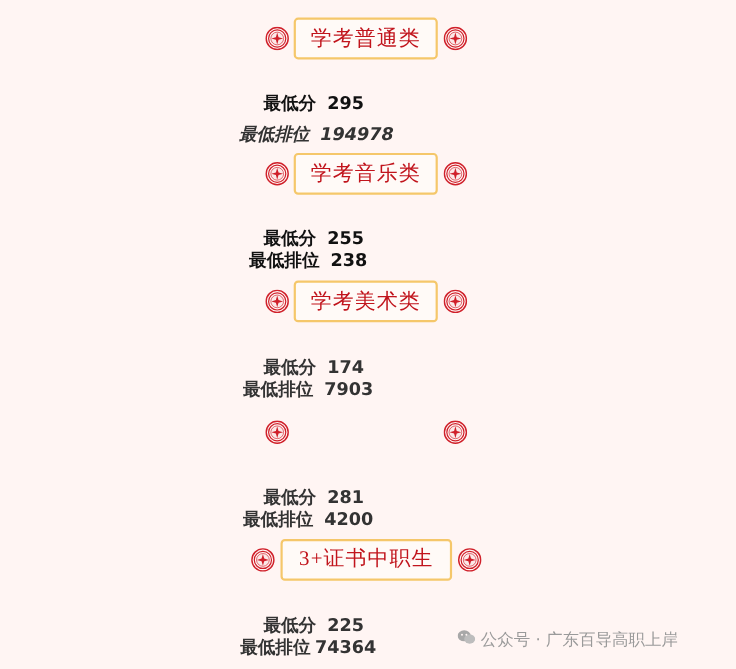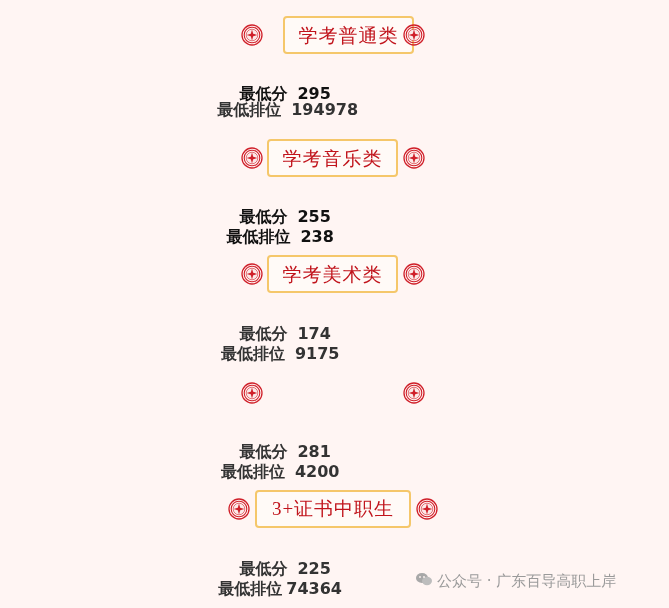--- a/index.html
+++ b/index.html
@@ -62,31 +62,31 @@
   </defs>
 </svg>
 
 <div class="section" style="top:16px;">
   <div class="header-row" style="top:0;">
     <span class="badge-icon" style="left:241px;">
         <svg width="22" height="22">
           <use href="#seal"></use>
         </svg>
       </span>
-    <div class="title-box" style="left:267px; width:127px;margin-left:16px;">学考普通类</div>
+    <div class="title-box" style="left:267px; width:127px;">学考普通类</div>
     <span class="badge-icon" style="left:403px;">
         <svg width="22" height="22">
           <use href="#seal"></use>
         </svg>
       </span>
   </div>
   <div class="stat-line c-black" style="top:48px; padding-left:16px; box-sizing:border-box;">
     <span class="lbl">最低分</span><span>295</span>
   </div>
-  <div class="stat-line c-gray" style="top:64px; padding-left:21px; box-sizing:border-box;">
+  <div class="stat-line c-gray" style="top:76px; padding-left:21px; box-sizing:border-box;font-style:italic;">
     <span class="lbl">最低排位</span><span>194978</span>
   </div>
 </div>
 
 <div class="section" style="top:139px;">
   <div class="header-row" style="top:0;">
     <span class="badge-icon" style="left:241px;">
         <svg width="22" height="22">
           <use href="#seal"></use>
         </svg>
@@ -117,21 +117,21 @@
     <span class="badge-icon" style="left:403px;">
         <svg width="22" height="22">
           <use href="#seal"></use>
         </svg>
       </span>
   </div>
   <div class="stat-line c-gray" style="top:49px; padding-left:16px; box-sizing:border-box;">
     <span class="lbl">最低分</span><span>174</span>
   </div>
   <div class="stat-line c-gray" style="top:69px; padding-left:6px; box-sizing:border-box;">
-    <span class="lbl">最低排位</span><span>9175</span>
+    <span class="lbl">最低排位</span><span>7903</span>
   </div>
 </div>
 
 <div class="section" style="top:374px;">
   <div class="header-row" style="top:0;">
     <span class="badge-icon" style="left:241px;">
         <svg width="22" height="22">
           <use href="#seal"></use>
         </svg>
       </span>

